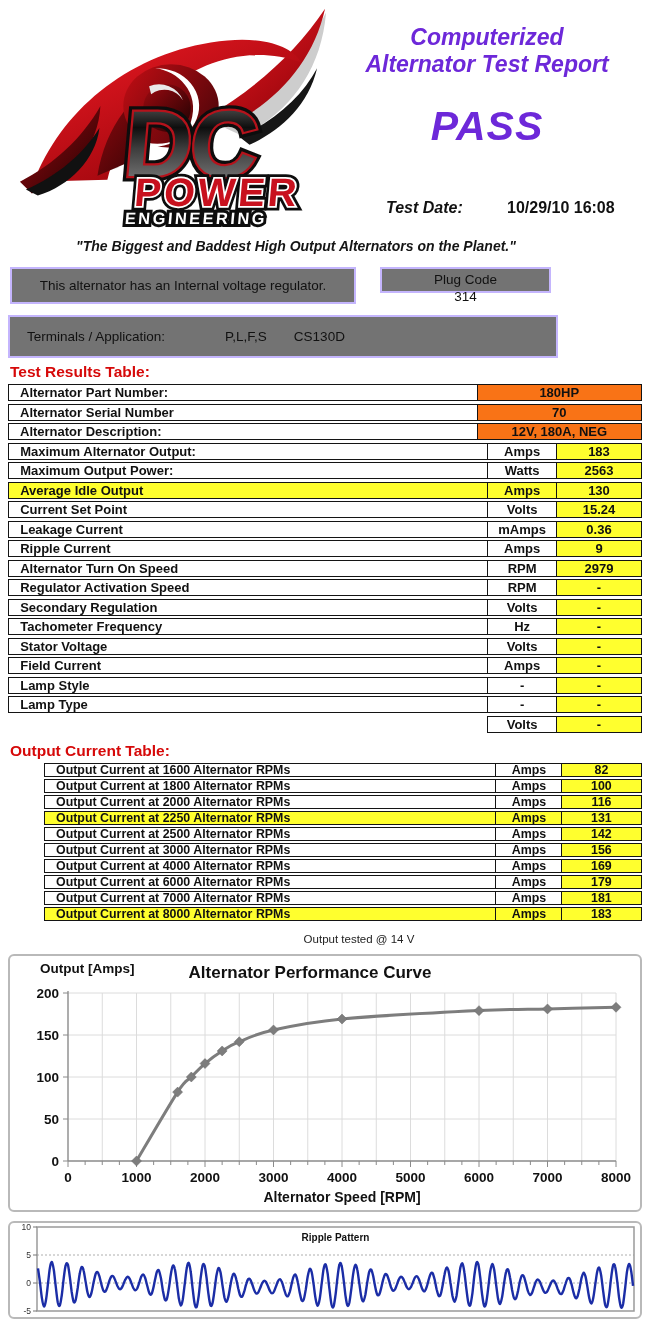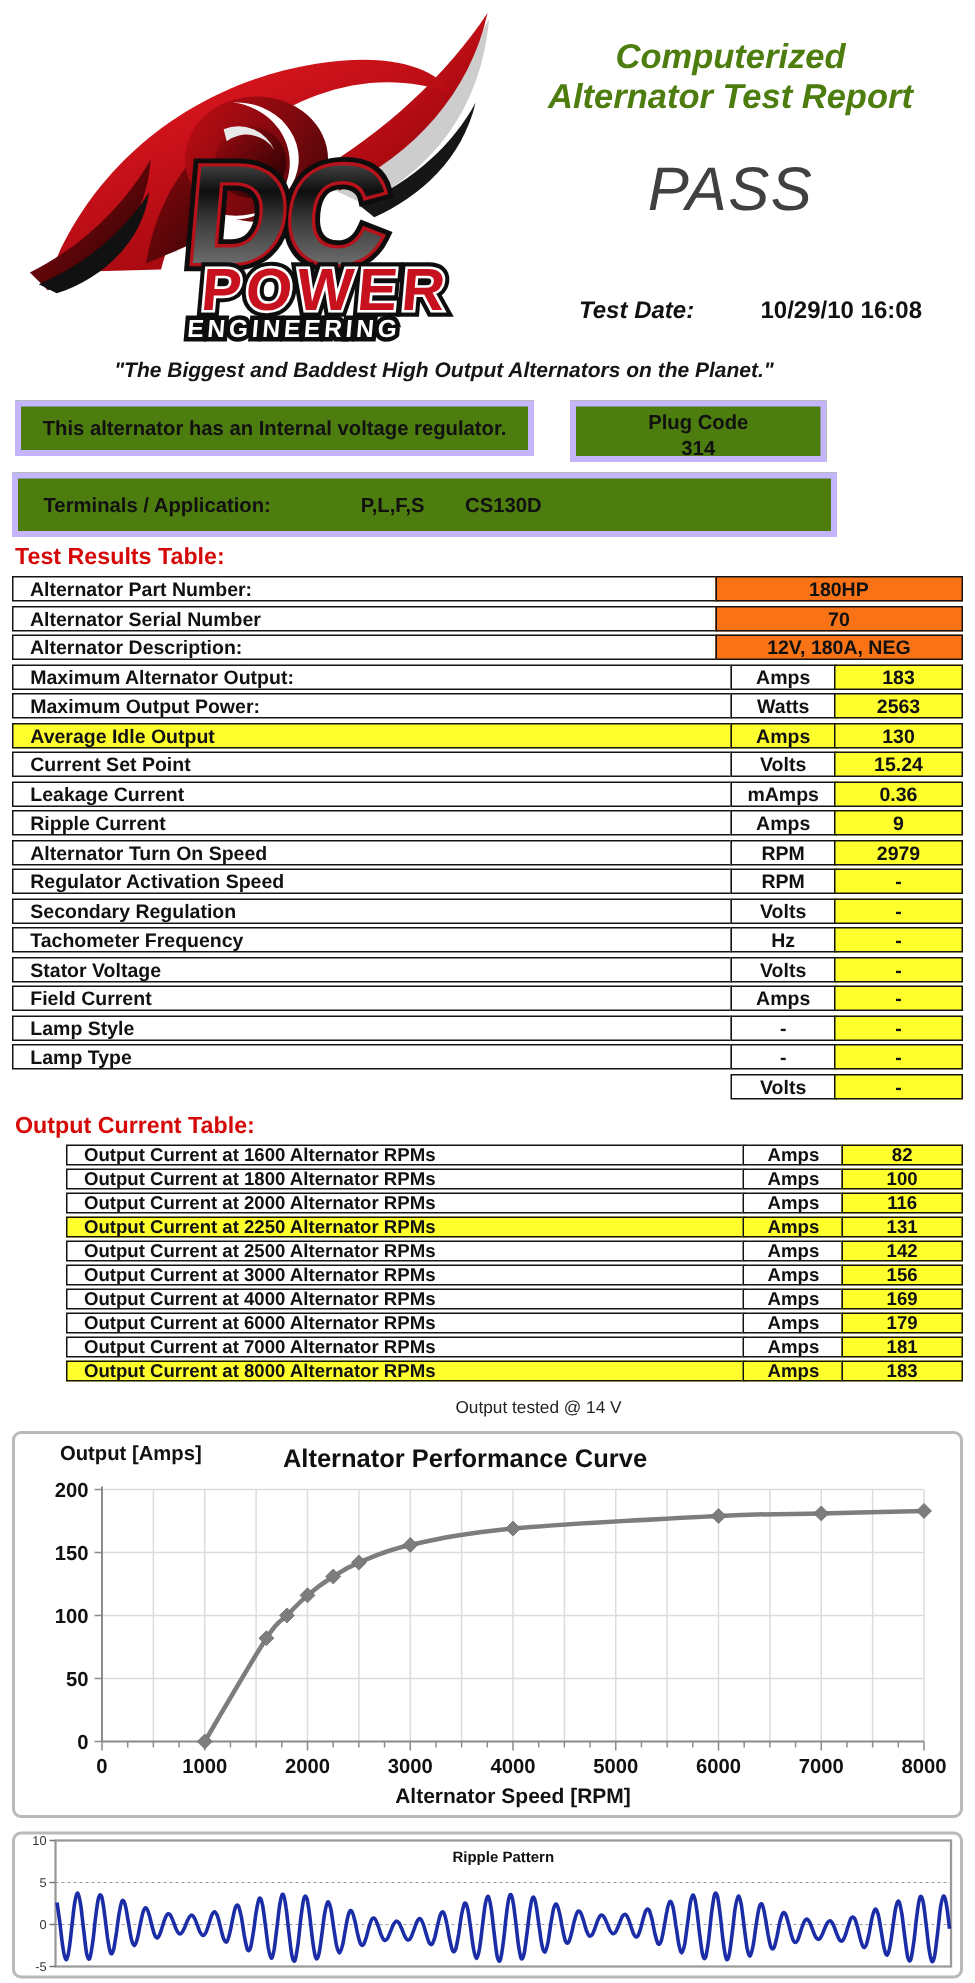--- a/index.html
+++ b/index.html
@@ -2,32 +2,32 @@
 <html><head>
 <meta charset="utf-8">
 <style>
   html,body{margin:0;padding:0;background:#fff;}
   body{font-family:"Liberation Sans",sans-serif;color:#111;}
   .page{position:relative;width:650px;height:1322px;background:#fff;overflow:hidden;}
 
   
   .logo{position:absolute;left:6px;top:4px;width:328px;height:234px;}
   .title-block{position:absolute;left:328px;top:24px;width:318px;text-align:center;}
-  .title-line{font-size:23px;line-height:27px;font-weight:bold;font-style:italic;color:#4d7c0f;}
+  .title-line{font-size:23px;line-height:27px;font-weight:bold;font-style:italic;color:#6d28d9;}
   .pass{position:absolute;left:328px;top:103px;width:318px;text-align:center;
-        font-size:41px;font-weight:normal;font-style:italic;color:#404040;letter-spacing:1px;}
+        font-size:41px;font-weight:bold;font-style:italic;color:#6d28d9;letter-spacing:1px;}
   .date-label{position:absolute;left:386px;top:199px;font-size:16px;font-weight:bold;font-style:italic;}
   .date-value{position:absolute;left:507px;top:199px;font-size:16px;font-weight:bold;}
   .tagline{position:absolute;left:0;top:238px;width:592px;text-align:center;
            font-size:14px;font-weight:bold;font-style:italic;color:#151515;}
 
   
-  .box{position:absolute;border:4px solid #c4b5fd;background:#4d7c0f;box-sizing:border-box;font-weight:bold;}
+  .box{position:absolute;border:2px solid #c4b5fd;background:#737373;box-sizing:border-box;}
   .reg-box{left:10px;top:267px;width:346px;height:37px;display:flex;align-items:center;justify-content:center;font-size:13.5px;}
-  .plug-box{left:380px;top:267px;width:171px;height:41px;text-align:center;font-size:13.5px;line-height:17px;padding-top:2px;}
+  .plug-box{left:380px;top:267px;width:171px;height:26px;text-align:center;font-size:13.5px;line-height:17px;padding-top:2px;}
   .term-box{left:8px;top:315px;width:550px;height:43px;display:flex;align-items:center;font-size:13.5px;padding-left:17px;}
   .term-val1{margin-left:60px;}
   .term-val2{margin-left:27px;}
 
   
   .sec-head{position:absolute;left:10px;font-size:15.5px;font-weight:bold;color:#d60909;}
   .sec1{top:363px;} .sec2{top:742px;}
 
   
   .tbl{position:absolute;left:8px;width:634px;}

